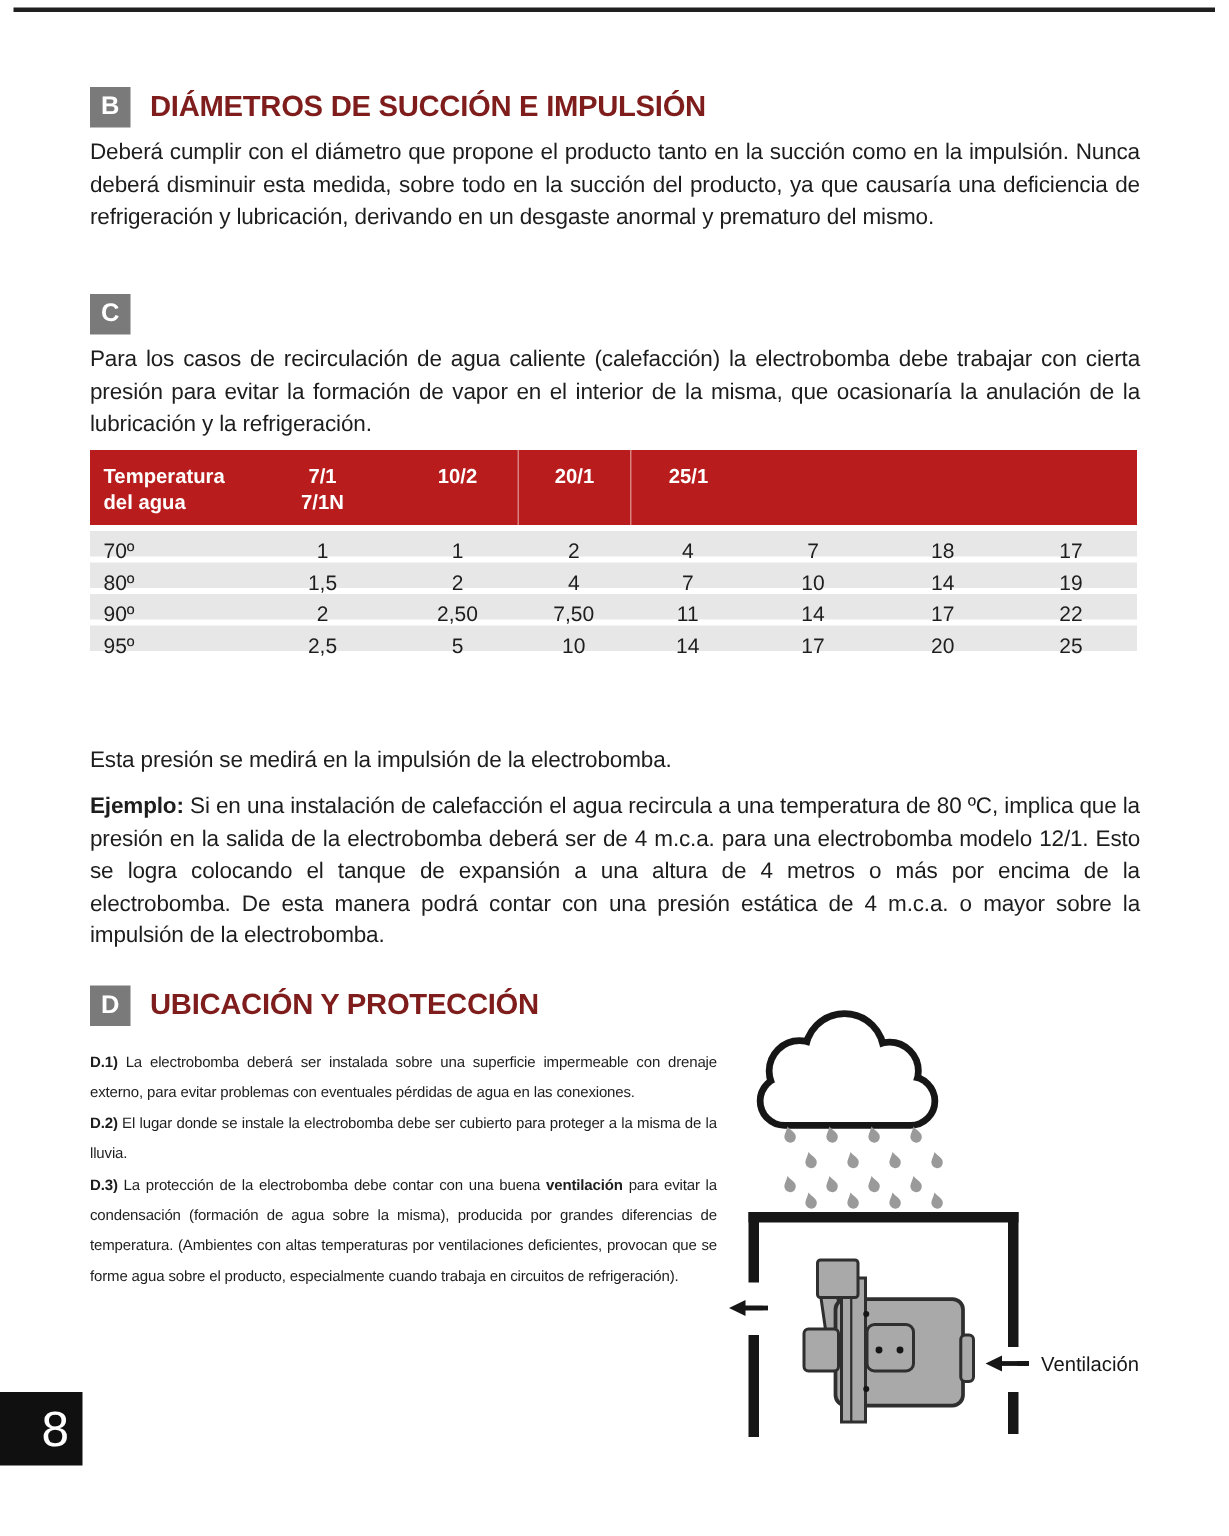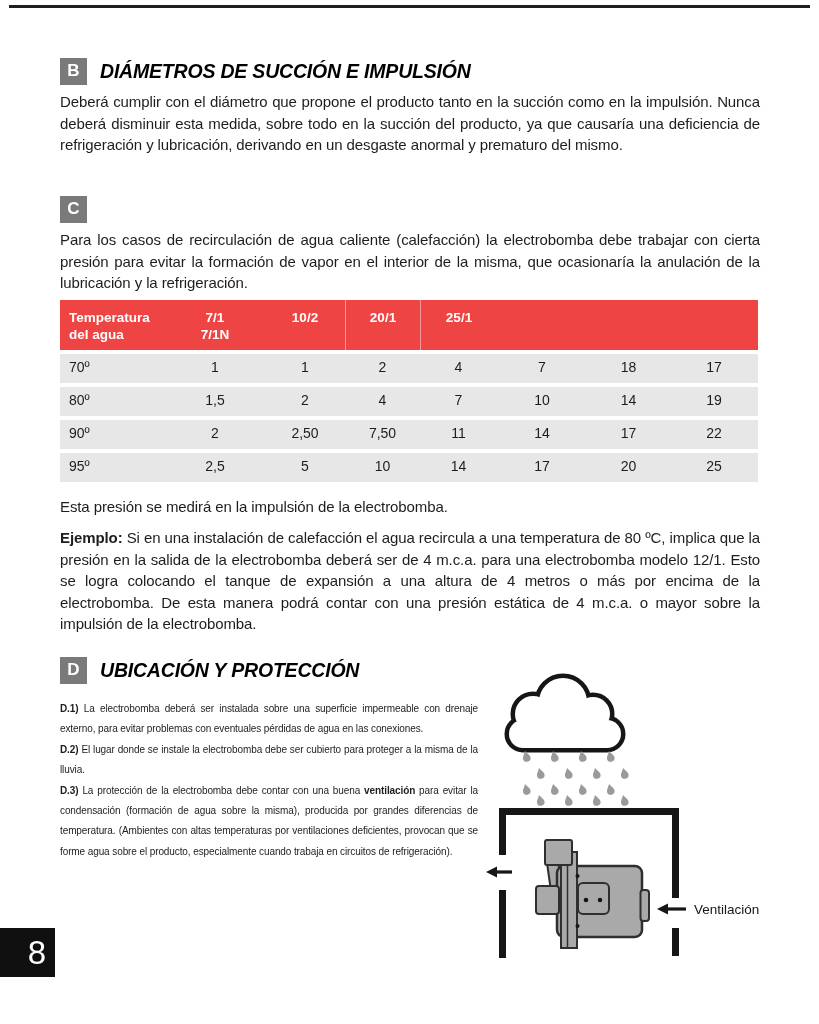--- a/index.html
+++ b/index.html
@@ -6,34 +6,34 @@
   body{width:819px;height:1024px;position:relative;overflow:hidden;
        font-family:"Liberation Sans","DejaVu Sans",sans-serif;color:#1d1d1d;}
   .abs{position:absolute;}
   
   .top-rule{left:9px;top:5px;width:801px;height:3px;background:#1f1f1f;}
   
   .sec-head{display:flex;align-items:center;gap:13px;left:60px;height:28px;}
   .sec-badge{width:27px;height:27px;background:#7a7a7a;color:#ffffff;
              display:flex;align-items:center;justify-content:center;
              font-weight:bold;font-size:17px;}
-  .sec-title{font-weight:bold;font-size:19.5px;color:#000000;letter-spacing:-0.2px;font-style:italic;}
+  .sec-title{font-weight:bold;font-size:19.5px;color:#7f1d1d;letter-spacing:-0.2px;}
   
   .para{left:60px;width:700px;font-size:15px;line-height:21.6px;
         text-align:justify;letter-spacing:-0.1px;}
   .note{text-align:left;}
   
   .ptable{left:60px;top:300px;width:698px;}
   .thead,.tr{display:grid;grid-template-columns:105px 100px 80px 75px 77px 90px 83px 88px;}
-  .thead{background:#ef4444;height:50px;}
+  .thead{background:#b91c1c;height:50px;}
   .th{color:#ffffff;font-weight:bold;font-size:13.5px;line-height:17px;
       padding-top:9px;text-align:center;white-space:pre-line;}
   .th.c0{text-align:left;padding-left:9px;}
   .th.sep{border-left:1px solid rgba(255,255,255,0.45);}
-  .tr{background:#e7e7e7;height:29px;margin-top:4px;font-size:14px;}
+  .tr{background:#e7e7e7;height:17px;margin-top:4px;font-size:14px;}
   .tr:first-of-type{margin-top:5px;}
   .td{text-align:center;line-height:27px;}
   .td.c0{text-align:left;padding-left:9px;}
   
   .d-col{left:60px;top:699px;width:418px;font-size:10px;line-height:20.4px;
          text-align:justify;letter-spacing:-0.1px;}
   .d-col p{margin:0;}
   
   .illus{left:481px;top:664px;width:302px;height:302px;}
   

